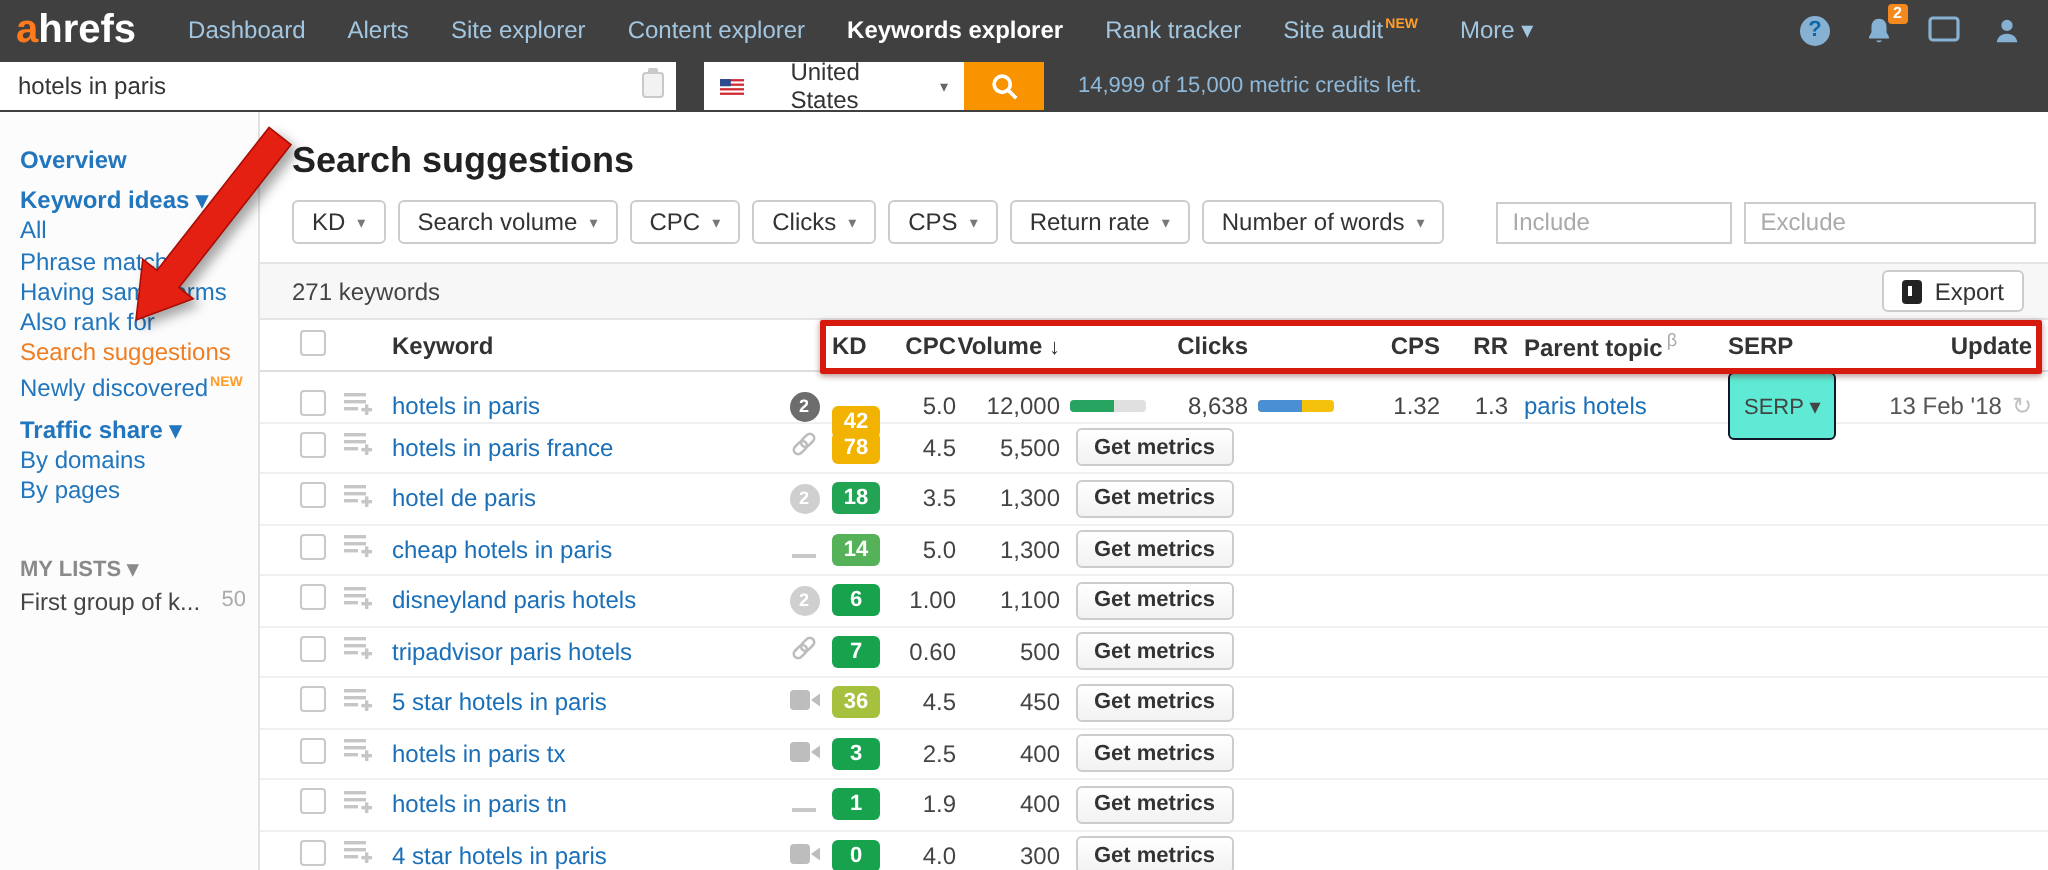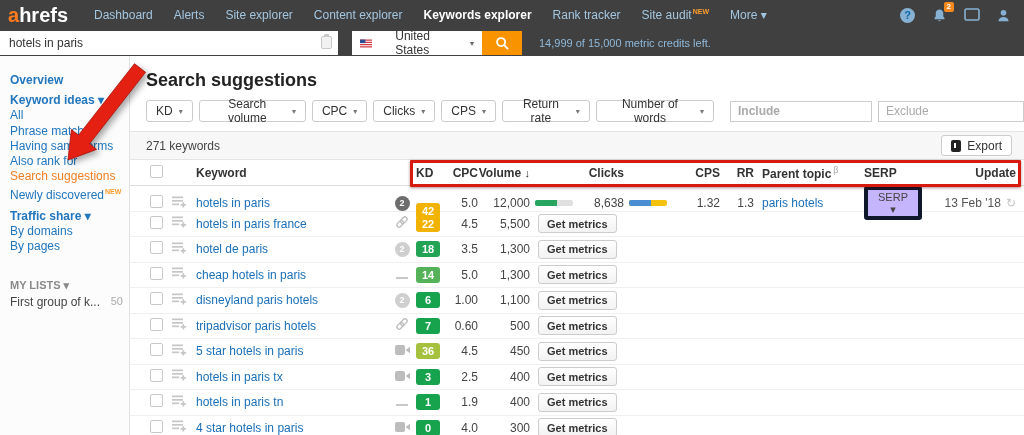--- a/index.html
+++ b/index.html
@@ -43,21 +43,21 @@
   .mylists-h { font-weight:bold; color:#8a8a8a; font-size:11px; margin-bottom:3px; }
   .mylist-row { display:flex; width:113px; color:#444; cursor:pointer; }
   .mylist-count { margin-left:auto; color:#aaa; font-size:11px; }
   .main { flex:1; position:relative; }
   .page-title { font-size:18px; font-weight:bold; color:#222; margin:14px 0 9px 16px; }
   .filter-row { display:flex; gap:6px; margin-left:16px; align-items:center; }
   .filter-btn { background:#fff; border:1px solid #ccc; border-radius:3px; height:22px; padding:0 9px; font-size:12px; color:#333; display:flex; align-items:center; gap:6px; font-family:inherit; cursor:pointer; }
   .caret { font-size:8px; color:#777; }
   .txt-input { height:21px; border:1px solid #ccc; padding:0 7px; font-size:12px; font-family:inherit; color:#333; }
   .txt-input::placeholder { color:#aaa; }
-  .inc { width:142px; margin-left:10px;font-weight:bold; }
+  .inc { width:118px; margin-left:20px; }
   .exc { width:146px; }
   .count-bar { margin-top:9px; background:#f7f7f7; border-top:1px solid #e4e4e4; border-bottom:1px solid #e4e4e4; height:29px; display:flex; align-items:center; padding:0 12px 0 16px; color:#444; }
   .export-btn { margin-left:auto; background:#fff; border:1px solid #ccc; border-radius:3px; height:21px; display:flex; align-items:center; gap:6px; padding:0 9px; font-size:12px; color:#333; font-family:inherit; cursor:pointer; }
   .export-ico { width:10px; height:12px; background:#222; border-radius:2px; position:relative; }
   .export-ico::after { content:""; position:absolute; left:3px; top:3px; border-left:2px solid #fff; height:5px; }
   
   .grid { display:grid; grid-template-columns:22px 24px 1fr 28px 34px 28px 52px 42px 52px 46px 50px 34px 110px 58px 94px; align-items:center; padding:0 8px 0 20px; }
   .thead { height:26px; font-weight:bold; color:#333; border-bottom:1px solid #dedede; }
   .trow { height:25.5px; border-bottom:1px solid #f0f0f0; }
   .g1{grid-column:1} .g2{grid-column:2} .g3{grid-column:3} .g4{grid-column:4; justify-self:center}
@@ -69,21 +69,21 @@
   .checkbox { width:13px; height:13px; border:1px solid #c9c9c9; border-radius:2px; background:#fff; display:inline-block; cursor:pointer; }
   .kw-link { color:#1a6fb8; text-decoration:none; cursor:pointer; }
   .kd-badge { width:24px; height:16px; border-radius:3px; color:#fff; font-weight:bold; font-size:11px; display:flex; align-items:center; justify-content:center; }
   .num { color:#444; }
   .bar { width:38px; height:6px; border-radius:2px; overflow:hidden; margin-left:5px; }
   .vol-bar { background:#e0e0e0; }
   .vol-fill { height:100%; background:#27a45f; }
   .clicks-bar { background:#f4c20d; display:flex; }
   .clicks-blue { height:100%; background:#4a8fd3; }
   .gm-btn { border:1px solid #ccc; border-radius:3px; height:19px; padding:0 8px; font-size:11px; font-weight:bold; color:#333; background:linear-gradient(#fff,#f2f2f2); font-family:inherit; cursor:pointer; }
-  .serp-btn { height:34px; border:4px solid #0f172a; border-radius:3px; background:#c4b5fd; font-size:11px; color:#444; padding:0 7px; font-family:inherit; cursor:pointer; display:flex; align-items:center; gap:4px; }
+  .serp-btn { height:34px; border:1px solid #0f172a; border-radius:3px; background:#5eead4; font-size:11px; color:#444; padding:0 7px; font-family:inherit; cursor:pointer; display:flex; align-items:center; gap:4px; }
   .update-wrap { display:flex; align-items:center; gap:5px; color:#555; }
   .refresh-ico { color:#c3c3c3; font-size:12px; cursor:pointer; }
   .feat-circle { width:15px; height:15px; border-radius:50%; color:#fff; font-size:9px; font-weight:bold; display:flex; align-items:center; justify-content:center; }
   .feat-circle.serp-dark { background:#6d6d6d; }
   .feat-circle.serp-light { background:#cfcfcf; }
   .feat-dash { width:12px; height:2px; background:#c8c8c8; display:inline-block; }
   .beta-sup { color:#a9a9a9; font-size:9px; vertical-align:super; font-weight:normal; margin-left:2px; }
   .sort-ico { font-size:11px; }
   
   .red-box { position:absolute; left:410px; top:160px; width:611px; height:27px; border:3px solid #d71a0e; border-radius:1px; box-shadow:0 1px 3px rgba(90,0,0,.45); pointer-events:none; z-index:5; }
@@ -338,21 +338,21 @@
       <svg width="14" height="14" viewBox="0 0 16 16">
               <g transform="rotate(-45 8 8)" fill="none" stroke="#bdbdbd" stroke-width="1.5">
                 <rect x="0.8" y="5.5" width="8.5" height="5" rx="2.5"></rect>
                 <rect x="6.7" y="5.5" width="8.5" height="5" rx="2.5"></rect>
               </g>
             </svg>
       
       
     </span>
     <span class="g5">
-            <span class="kd-badge" style="background: rgb(242, 178, 0);">22</span>
+            <span class="kd-badge" style="background: rgb(242, 178, 0);">78</span>
           </span>
     <span class="g6 num">4.5</span>
     <span class="g7 num">5,500</span>
 
     <button class="gm-btn gm-span">Get metrics</button>
 
     <span class="g11 num"></span>
     <span class="g12 num"></span>
     <span class="g13"></span>
     <span class="g14"></span>

